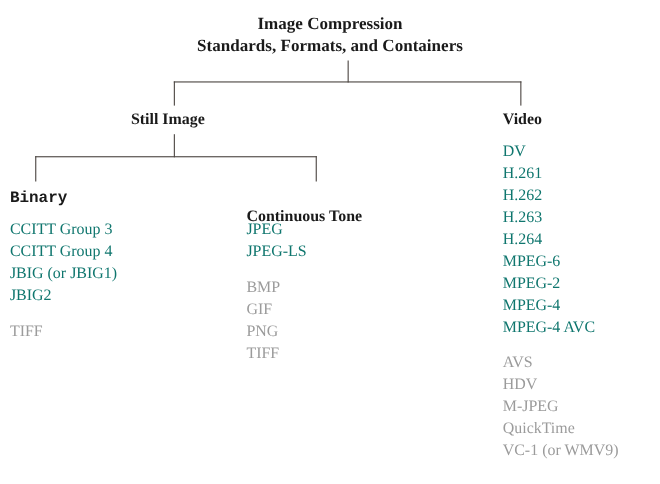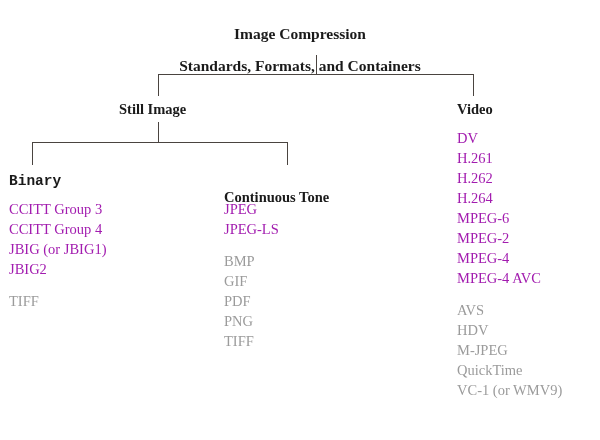--- a/index.html
+++ b/index.html
@@ -29,21 +29,21 @@
     position: absolute;
     left: 0;
     top: 12px;
     width: 600px;
     text-align: center;
     font-weight: bold;
     font-size: 15.5px;
     line-height: 20px;
     color: #1a1a1a;
   }
-  .title-line { display: block; white-space: nowrap; margin-top: 12px; }
+  .title-line { display: block; white-space: nowrap; }
 
   
   .line-v, .line-h {
     position: absolute;
     background: #4a4440;
   }
   .line-v { width: 1px; }
   .line-h { height: 1px; }
 
   
@@ -60,21 +60,21 @@
   .item-col {
     position: absolute;
     font-size: 14.5px;
     line-height: 20px;
     white-space: nowrap;
   }
   .item {
     display: block;
     white-space: nowrap;
   }
-  .item.primary { color: #a21caf; }
+  .item.primary { color: #0f766e; }
   .item.secondary { color: #9b9b9b; }
   .group-gap { display: block; height: 12px; }
 
   
   #heading-still   { left: 119px; top: 100px; }
   #heading-video   { left: 457px; top: 100px; }
   #heading-binary  { left: 9px;   top: 172px; font-family: Liberation Mono, monospace; }
   #heading-cont    { left: 224px; top: 172px; margin-top: 16px; }
 
   #col-binary { left: 9px;   top: 199px; }
@@ -115,29 +115,29 @@
       <span class="group-gap"></span>
       <span class="item secondary">TIFF</span>
     </div>
 
   <div class="item-col" id="col-cont">
       <span class="item primary">JPEG</span>
       <span class="item primary">JPEG-LS</span>
       <span class="group-gap"></span>
       <span class="item secondary">BMP</span>
       <span class="item secondary">GIF</span>
-      <span class="item secondary">PDF</span>
       <span class="item secondary">PNG</span>
       <span class="item secondary">TIFF</span>
     </div>
 
   <div class="item-col" id="col-video">
       <span class="item primary">DV</span>
       <span class="item primary">H.261</span>
       <span class="item primary">H.262</span>
+      <span class="item primary">H.263</span>
       <span class="item primary">H.264</span>
       <span class="item primary">MPEG-6</span>
       <span class="item primary">MPEG-2</span>
       <span class="item primary">MPEG-4</span>
       <span class="item primary">MPEG-4 AVC</span>
       <span class="group-gap"></span>
       <span class="item secondary">AVS</span>
       <span class="item secondary">HDV</span>
       <span class="item secondary">M-JPEG</span>
       <span class="item secondary">QuickTime</span>

